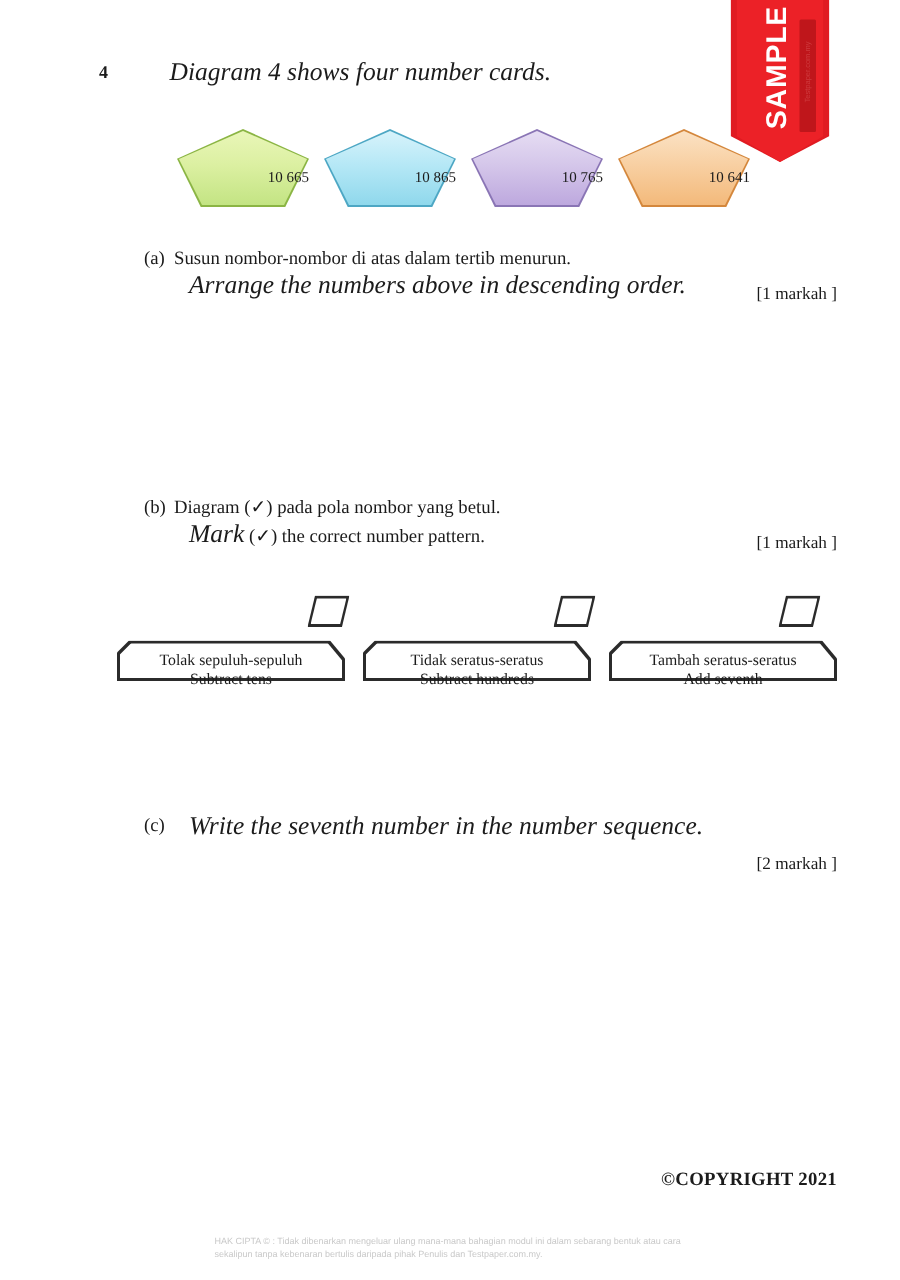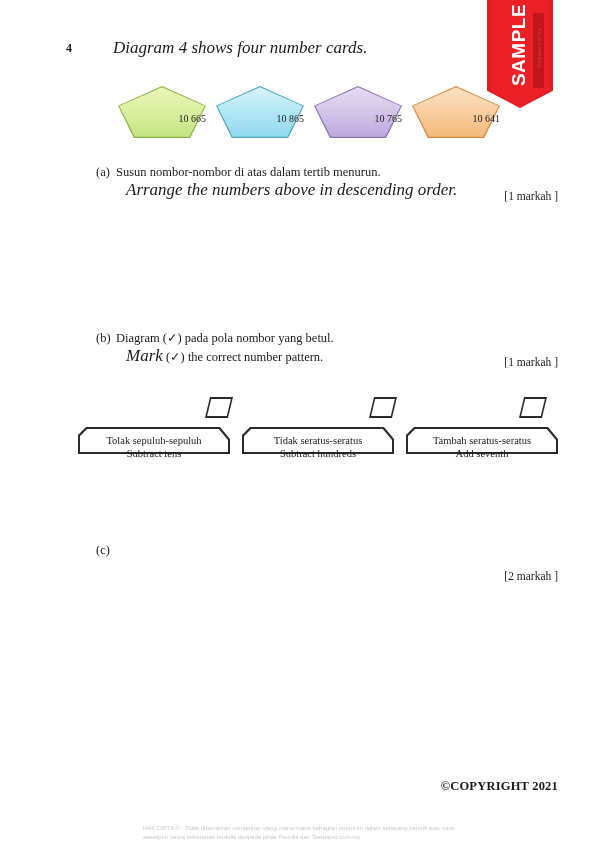--- a/index.html
+++ b/index.html
@@ -329,20 +329,21 @@
       <div class="tick-frame"></div>
       <div class="tick-inner"></div>
     </div>
 
   </div>
 
   <div class="part" style="top:542px">
     <div class="part-label-row">
       <div class="part-tag">(c)</div>
       <div class="part-body">
+        <div class="line-en indent">Write the seventh number in the number sequence.</div>
       </div>
     </div>
   </div>
   <div class="marks" style="right:42px; top:570px">[2 markah ]</div>
   <div style="position:absolute;left:96px;top:592px;width:400px;height:160px"></div>
 
   <div class="copyright">©COPYRIGHT 2021</div>
   <div class="disclaimer">HAK CIPTA © : Tidak dibenarkan mengeluar ulang mana-mana bahagian modul ini dalam sebarang bentuk atau cara sekalipun tanpa kebenaran bertulis daripada pihak Penulis dan Testpaper.com.my.</div>
 
 </div>

